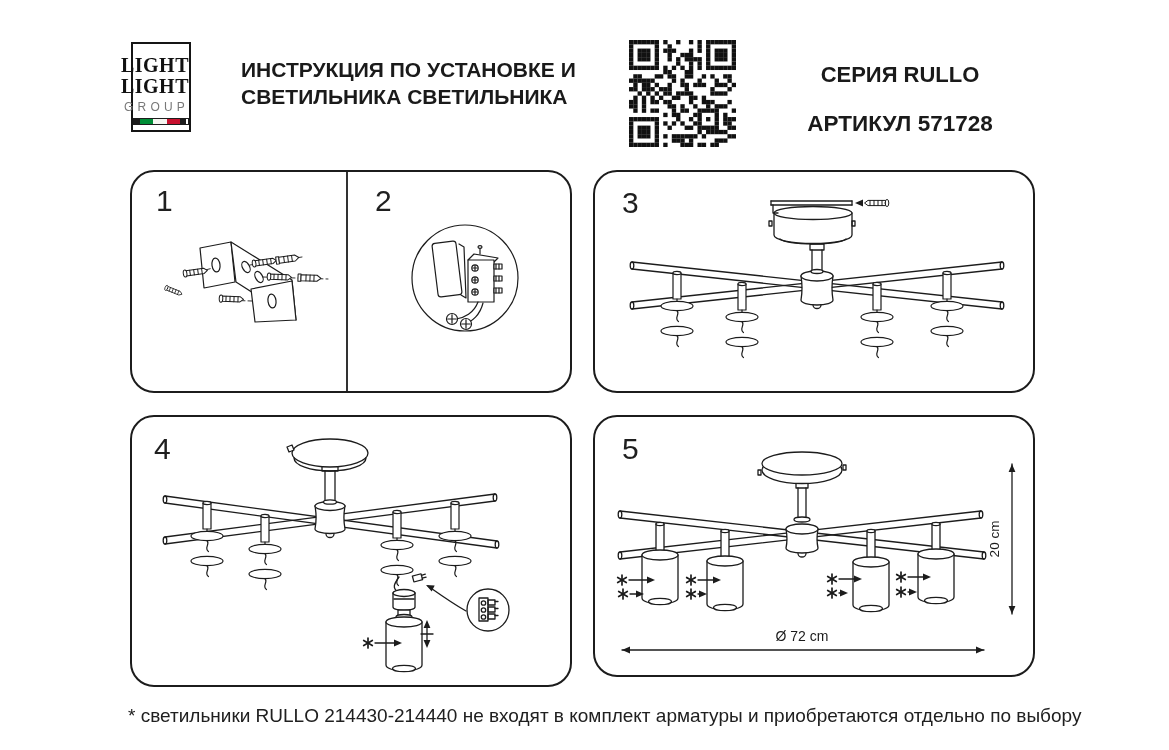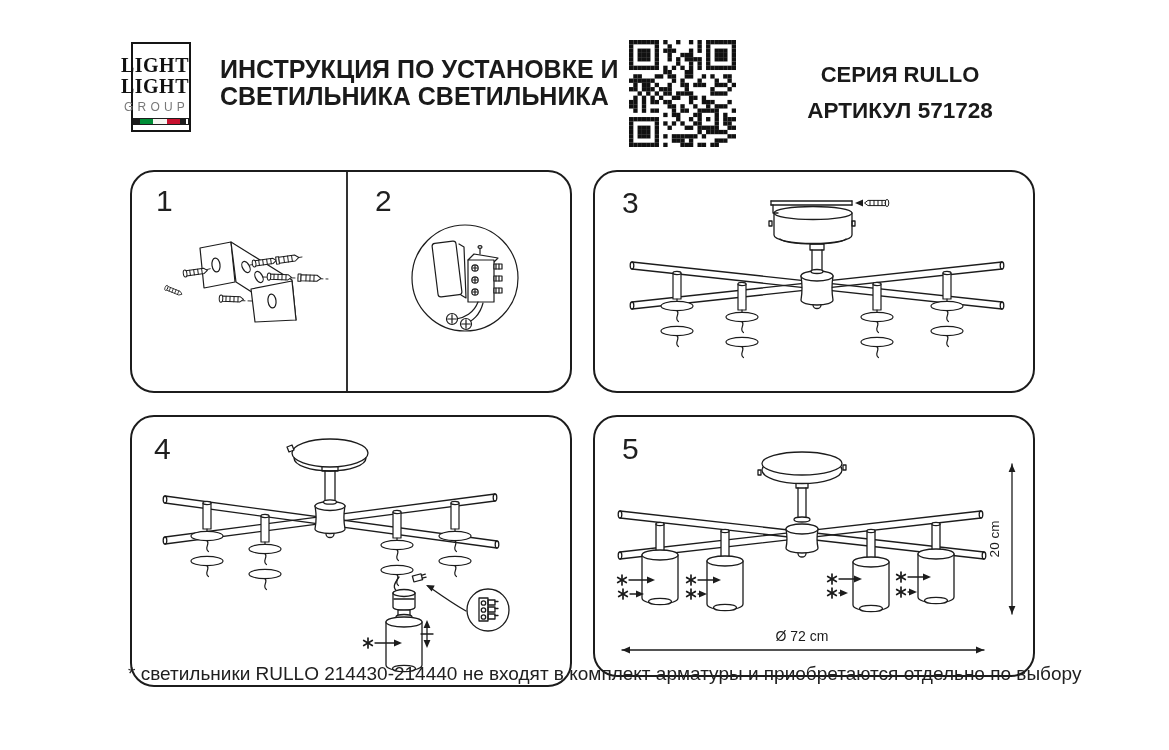--- a/index.html
+++ b/index.html
@@ -6,31 +6,31 @@
   .page{position:relative;width:1169px;height:750px;background:#fff;overflow:hidden;
         font-family:"Liberation Sans",sans-serif;color:#1b1b1b}
   
   .logo-box{position:absolute;left:131px;top:42px;width:60px;height:90px;border:2px solid #151515;
             box-sizing:border-box;display:flex;flex-direction:column;align-items:flex-end;padding-top:11px}
   .logo-word{font-family:"Liberation Serif",serif;font-weight:700;font-size:20px;line-height:21px;
              letter-spacing:.5px;color:#111}
   .logo-group{font-size:12px;letter-spacing:4.2px;color:#787878;margin-top:3px;padding-left:4px}
   .flag{display:flex;height:5px;width:54px;margin-top:4px;border:1px solid #1c1c1c;box-sizing:content-box}
   .flag>div{height:100%}
-  .title{position:absolute;left:220px;top:56px;font-weight:700;font-size:25px;line-height:27px;color:#1a1a1a}
+  .title{position:absolute;left:241px;top:56px;font-weight:700;font-size:21px;line-height:27px;color:#1a1a1a}
   .series-wrap{position:absolute;left:765px;top:62px;width:270px;text-align:center}
   .series{font-weight:700;font-size:22px;color:#1a1a1a}
-  .article{font-weight:700;font-size:22.5px;color:#1a1a1a;margin-top:10px}
+  .article{font-weight:700;font-size:22.5px;color:#1a1a1a;margin-top:23px}
   #qr{position:absolute;left:629px;top:40px}
   
   .panel{position:absolute;border:2px solid #1c1c1c;border-radius:24px;background:#fff;box-sizing:border-box}
   .pnum{position:absolute;font-size:30px;color:#1f1f1f}
   .panel svg.draw{position:absolute;left:0;top:0}
   svg text{font-family:"Liberation Sans",sans-serif;fill:#1b1b1b}
-  .footnote{position:absolute;left:128px;top:663px;font-size:19px;color:#202020}
+  .footnote{position:absolute;left:128px;top:705px;font-size:19px;color:#202020}
 </style>
 </head>
 <body>
 
 <div class="page">
 
   <svg width="0" height="0" style="position:absolute">
     <defs>
       <g id="ast" stroke="#1c1c1c" stroke-width="1.7" stroke-linecap="round">
         <line x1="0" y1="-5" x2="0" y2="5"></line>

